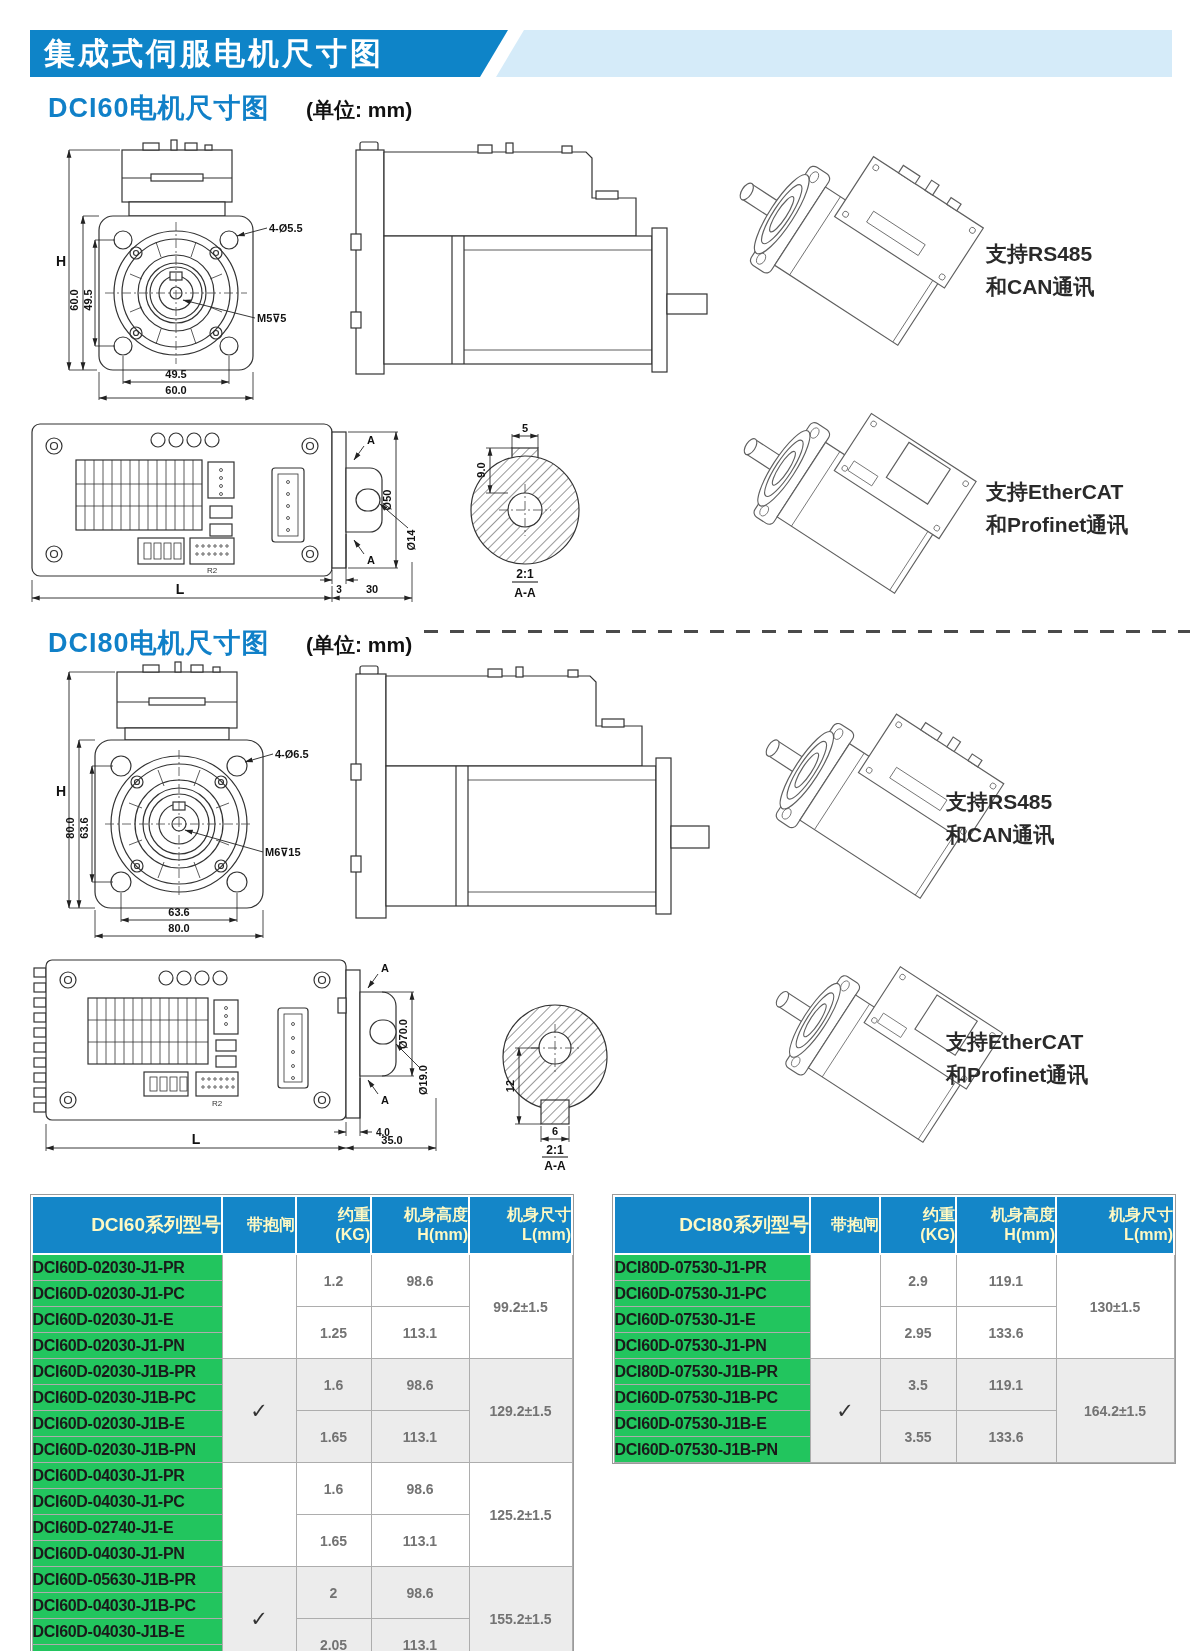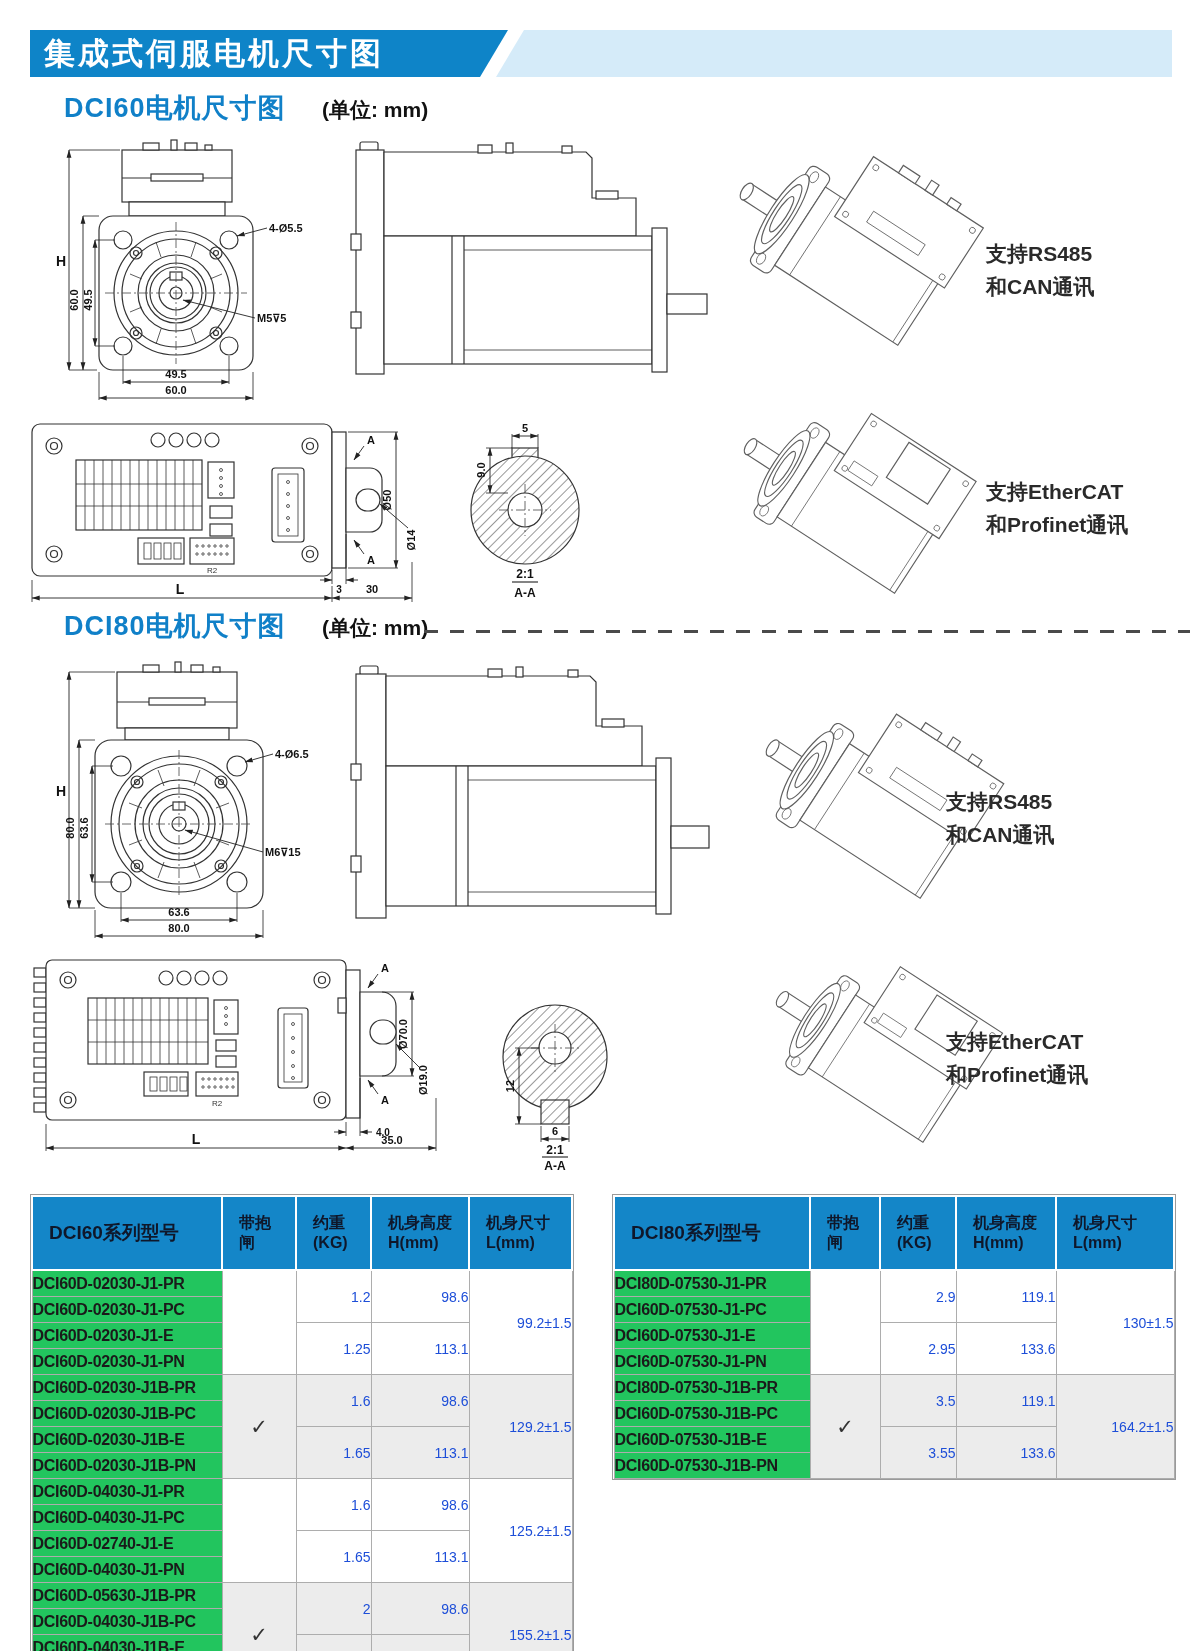--- a/index.html
+++ b/index.html
@@ -6,48 +6,48 @@
   body{width:1200px;height:1651px;position:relative;overflow:hidden;
        font-family:"Liberation Sans","DejaVu Sans",sans-serif;color:#111;}
   
   .banner-dark{position:absolute;left:30px;top:30px;width:478px;height:47px;background:#0e84c8;
      clip-path:polygon(0 0,100% 0,calc(100% - 28px) 100%,0 100%);}
   .banner-title{color:#fff;font-size:31px;font-weight:bold;line-height:47px;padding-left:14px;letter-spacing:3px;}
   .banner-light{position:absolute;left:496px;top:30px;width:676px;height:47px;background:#d5ebf9;
      clip-path:polygon(28px 0,100% 0,100% 100%,0 100%);}
   
   .sec-head{position:absolute;left:48px;white-space:nowrap;}
-  .sec-title{color:#1080c8;font-size:27px;font-weight:bold;letter-spacing:1px;margin-left:16px;}
+  .sec-title{color:#1080c8;font-size:27px;font-weight:bold;letter-spacing:1px;}
   .sec-unit{color:#111;font-size:21px;font-weight:bold;margin-left:32px;}
   .dashline{position:absolute;height:3px;
      background:repeating-linear-gradient(90deg,#4a4a4a 0 14px,transparent 14px 26px);}
   
   svg.draw{position:absolute;overflow:visible;}
   .ln{stroke:#333;stroke-width:1.2;fill:none;}
   .fw{fill:#fff;stroke:#333;stroke-width:1.2;}
   .thin{stroke:#333;stroke-width:.8;fill:none;}
   .dim{stroke:#222;stroke-width:.9;fill:none;}
   .ext{stroke:#222;stroke-width:.8;fill:none;}
   .dash{stroke:#444;stroke-width:.8;fill:none;stroke-dasharray:9 3 2 3;}
   .dlab{font-family:"Liberation Sans",sans-serif;font-size:11px;font-weight:bold;fill:#111;}
   .dlab-big{font-family:"Liberation Sans",sans-serif;font-size:14px;font-weight:bold;fill:#111;}
   .tiny{font-family:"Liberation Sans",sans-serif;font-size:8px;fill:#333;}
   .isog *{stroke:#5f5f5f;}
   
   .iso-label{position:absolute;font-size:21px;font-weight:bold;color:#2a2a2a;line-height:1.55;white-space:nowrap;}
   
   .spec-wrap{position:absolute;border:1px solid #9a9a9a;}
   table.spec{border-collapse:collapse;table-layout:fixed;}
-  table.spec th{background:#1486c8;color:#0f172a;border:2px solid #fff;font-weight:bold;
-     font-size:16px;line-height:1.25;text-align:left;vertical-align:middle;padding:16px;}
+  table.spec th{background:#1486c8;color:#fef9c3;border:2px solid #fff;font-weight:bold;
+     font-size:16px;line-height:1.25;text-align:right;vertical-align:middle;padding:0;}
   table.spec th.model-h{font-size:19px;}
   table.spec td{border:1px solid #adadad;padding:0;vertical-align:middle;height:25px;}
   td.model{background:#22c55e;border-top:2px solid #fff;border-bottom:2px solid #fff;
      font-size:16px;font-weight:bold;letter-spacing:-0.3px;padding-left:9px;color:#1a1a1a;white-space:nowrap;}
-  td.num{text-align:right;font-size:14px;font-weight:normal;color:#1d4ed8;}
+  td.num{text-align:center;font-size:14px;font-weight:bold;color:#737373;}
   td.brk{text-align:center;font-size:21px;color:#333;}
   td.alt{background:#ececec;}
   td.gt, td.model.gt{border-top:1.5px solid #8f8f8f;}
   tr.first td.model{border-top:1px solid #adadad;}
 </style>
 </head>
 <body>
 
 <svg width="0" height="0" style="position:absolute" aria-hidden="true">
   <defs>
@@ -313,21 +313,21 @@
     <circle class="thin" cx="78" cy="94" r="3"></circle>
       <circle class="thin" cx="194" cy="94" r="3"></circle>
     <rect class="thin" x="82" y="82" width="30" height="12"></rect>
   </g>
 </svg>
 <div class="iso-label" style="left:986px;top:476px;">
   <div>支持EtherCAT</div>
   <div>和Profinet通讯</div>
 </div>
 
-<div class="sec-head" style="top:608px;">
+<div class="sec-head" style="top:625px;">
   <span class="sec-title">DCI80电机尺寸图</span>
   <span class="sec-unit">(单位: mm)</span>
 </div>
 <div class="dashline" style="left:424px;top:630px;width:766px;"></div>
 
 <svg class="draw" style="left:25px;top:656px;" width="310" height="288" viewBox="0 0 310 288">
   <rect class="fw" x="92" y="16" width="120" height="56"></rect>
   <rect class="fw" x="118" y="9" width="16" height="7"></rect>
     <rect class="fw" x="150" y="6" width="6" height="10"></rect>
   <rect class="fw" x="166" y="9" width="12" height="7"></rect>

